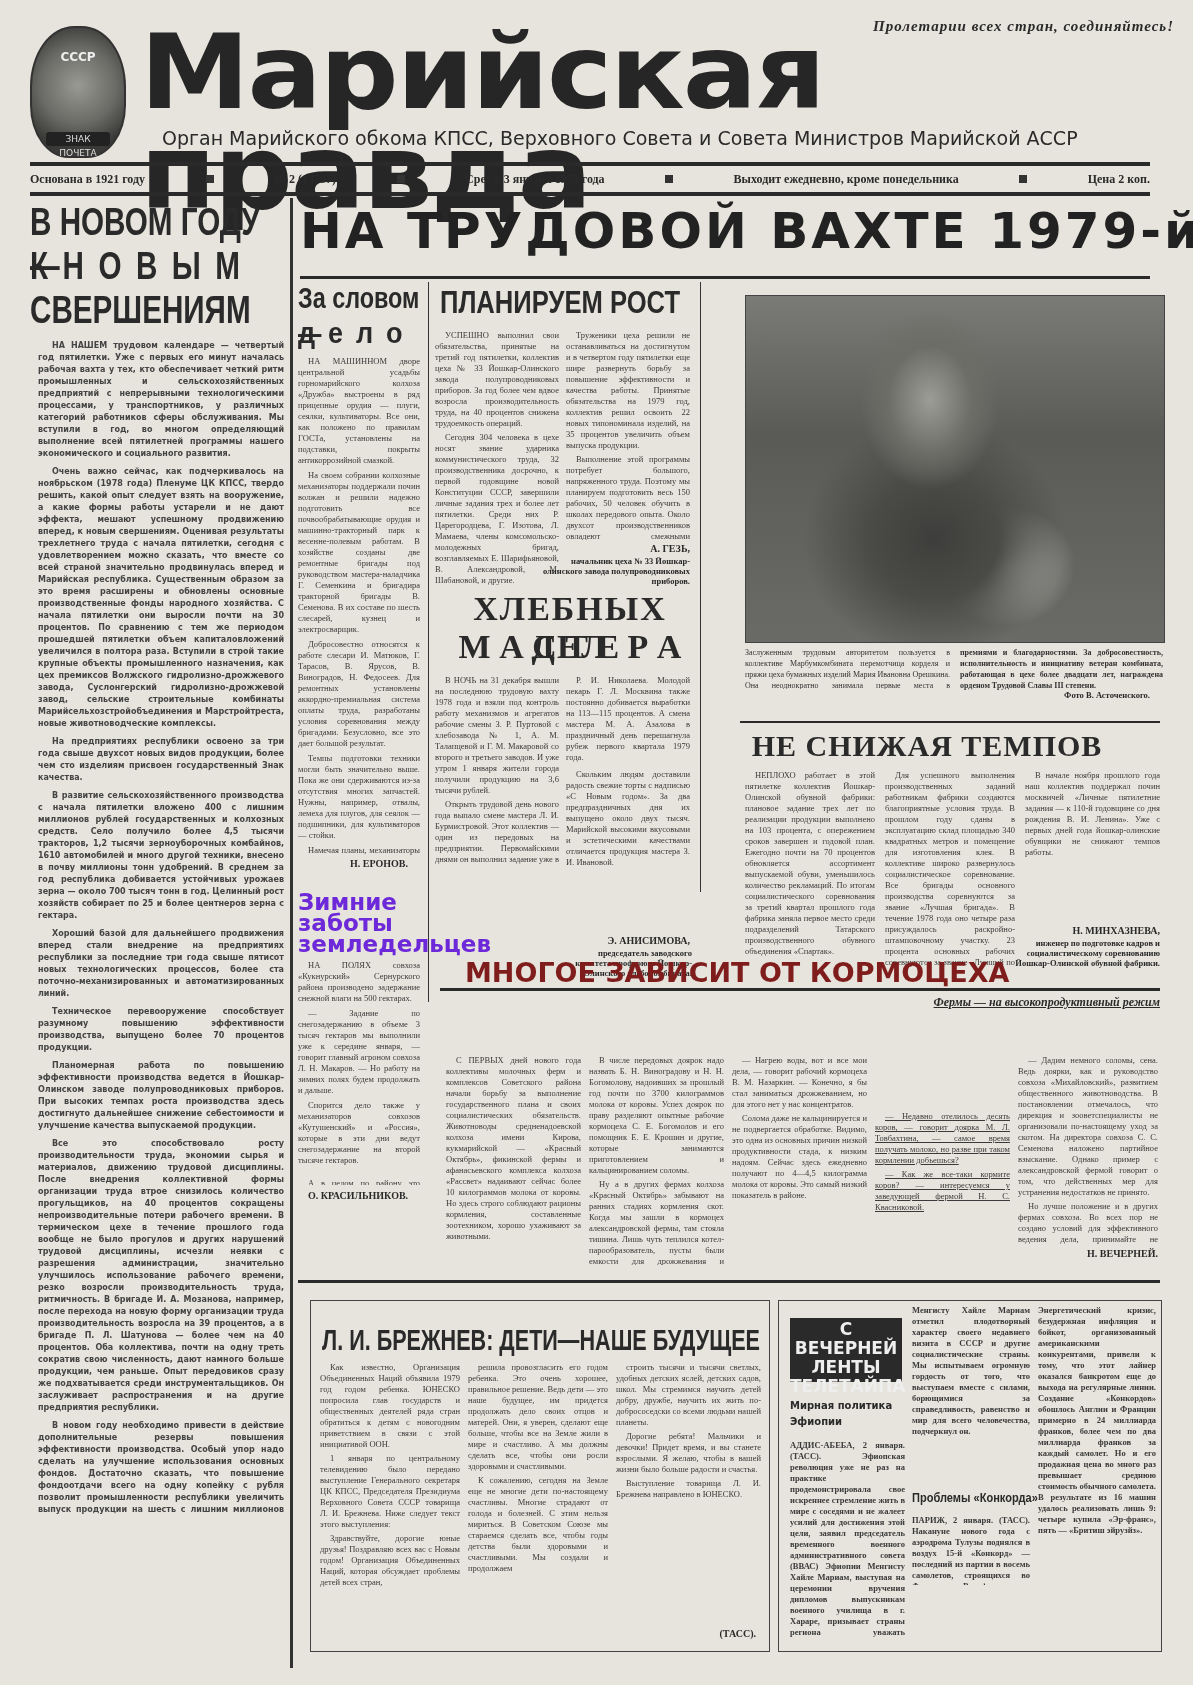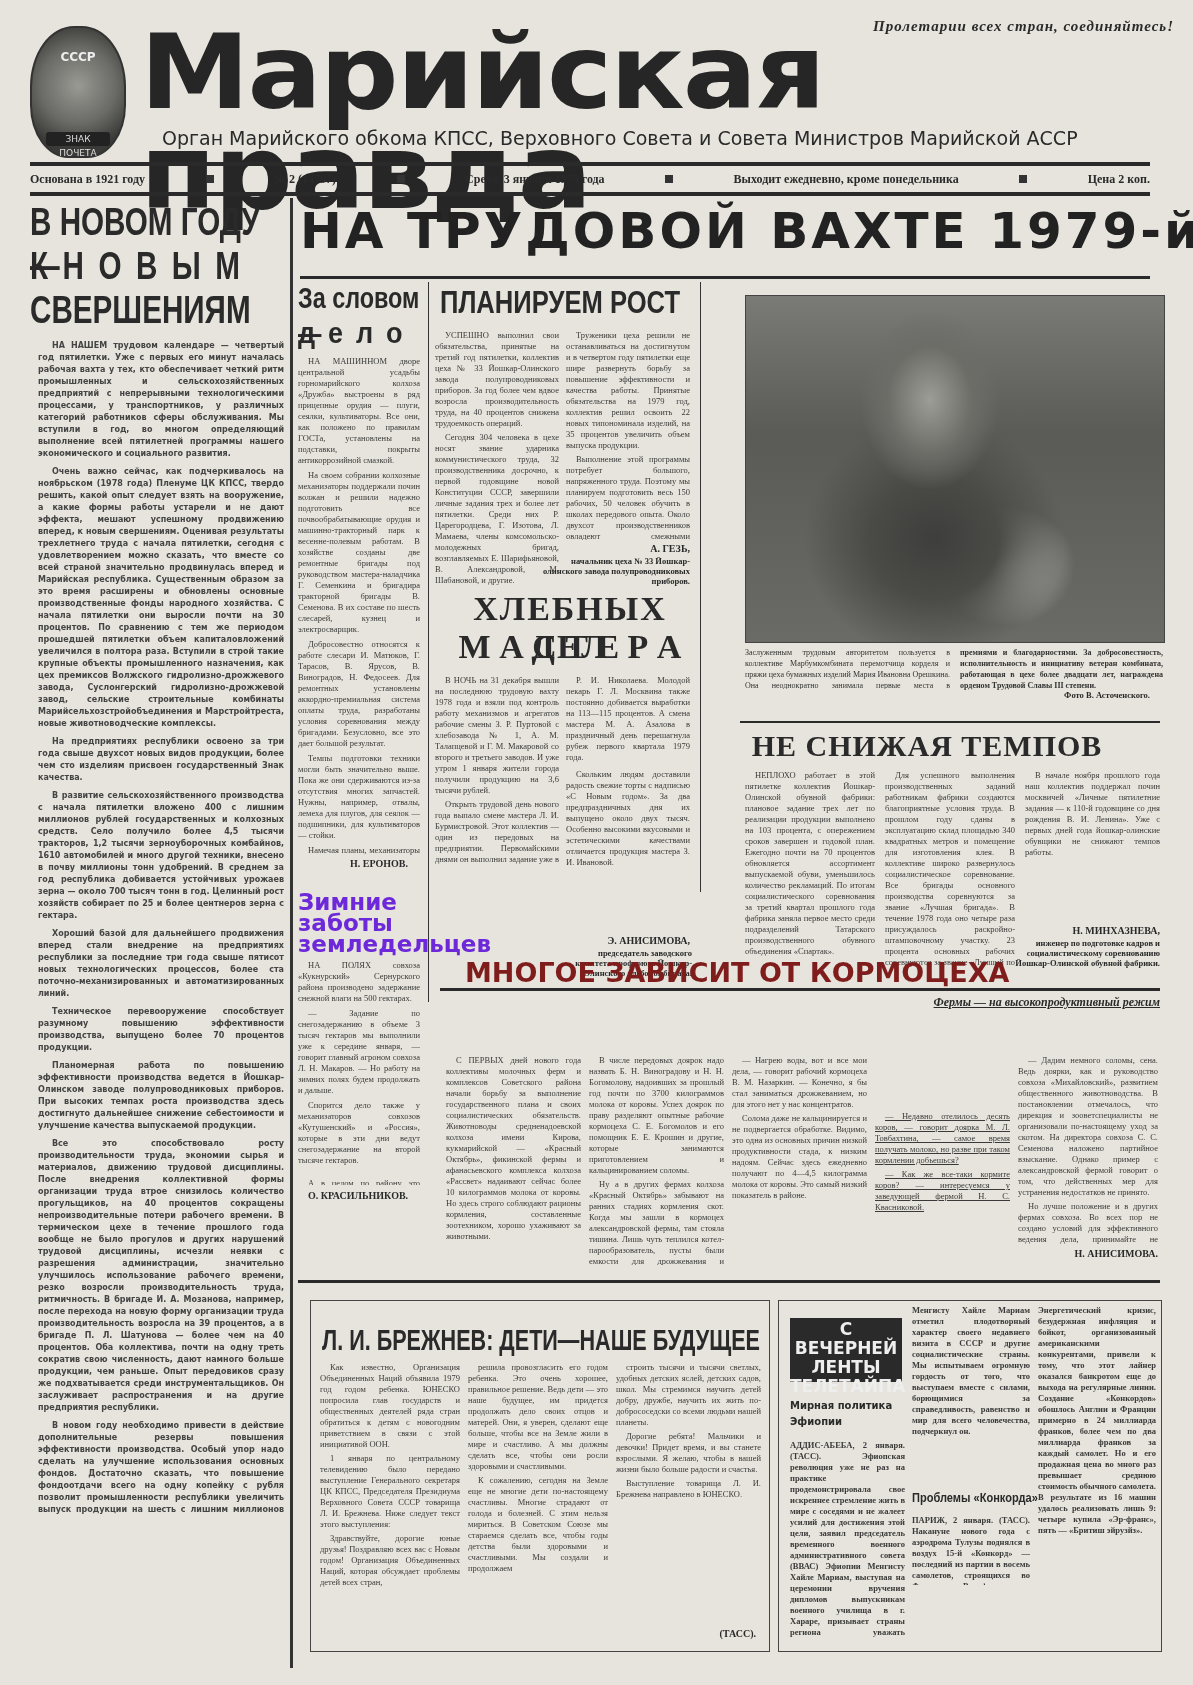--- a/index.html
+++ b/index.html
@@ -114,21 +114,21 @@
 <div class="byline" style="left:540px;top:556px;width:150px;font-size:8.5px;line-height:10px;">начальник цеха № 33 Йошкар-олинского завода полупроводниковых приборов.</div>
 
 <div class="abs" style="left:440px;top:590px;width:260px;text-align:center;font-family:'Liberation Serif',serif;font-weight:bold;font-size:34px;line-height:38px;color:#2a2a2a;letter-spacing:2px;">ХЛЕБНЫХ ДЕЛ</div>
 <div class="abs" style="left:440px;top:628px;width:260px;text-align:center;font-family:'Liberation Serif',serif;font-weight:bold;font-size:34px;line-height:38px;color:#2a2a2a;">М А С Т Е Р А</div>
 <div class="txt" style="left:435px;top:675px;width:124px;height:330px;">
   <p style="margin:0 0 3px;text-indent:10px;">В НОЧЬ на 31 декабря вышли на последнюю трудовую вахту 1978 года и взяли под контроль работу механизмов и агрегатов рабочие смены З. Р. Пуртовой с хлебозавода № 1, А. М. Талапцевой и Г. М. Макаровой со второго и третьего заводов. И уже утром 1 января жители города получили продукцию на 3,6 тысячи рублей.</p>
   <p style="margin:0 0 3px;text-indent:10px;">Открыть трудовой день нового года выпало смене мастера Л. И. Бурмистровой. Этот коллектив — один из передовых на предприятии. Первомайскими днями он выполнил задание уже в</p>
 </div>
 <div class="txt" style="left:566px;top:675px;width:124px;height:250px;">
   <p style="margin:0 0 6px;text-indent:10px;">Р. И. Николаева. Молодой пекарь Г. Л. Москвина также постоянно добивается выработки на 113—115 процентов. А смена мастера М. А. Азалова в праздничный день перешагнула рубеж первого квартала 1979 года.</p>
-  <p style="margin:0 0 3px;text-indent:10px;">Скольким людям доставили радость свежие торты с надписью «С Новым годом». За два предпраздничных дня их выпущено около двух тысяч. Особенно высокими вкусовыми и эстетическими качествами отличается продукция мастера З. И. Ивановой.</p>
+  <p style="margin:0 0 3px;text-indent:10px;">Скольким людям доставили радость свежие торты с надписью «С Новым годом». За два предпраздничных дня их выпущено около двух тысяч. Марийской высокими вкусовыми и эстетическими качествами отличается продукция мастера З. И. Ивановой.</p>
 </div>
 <div class="byline" style="left:566px;top:935px;width:124px;">Э. АНИСИМОВА,</div>
 <div class="byline" style="left:560px;top:948px;width:132px;font-size:8.5px;line-height:10px;">председатель заводского комитета профсоюза Йошкар-Олинского хлебокомбината.</div>
 
 <div class="vline" style="left:700px;top:282px;height:610px;width:1px;"></div>
 
 <div class="photo" style="left:745px;top:295px;width:418px;height:346px;"></div>
 <div class="caption" style="left:745px;top:647px;width:205px;height:42px;overflow:hidden;">Заслуженным трудовым авторитетом пользуется в коллективе Марбумкомбината перемотчица корделя и пряжи цеха бумажных изделий Мария Ивановна Орешкина. Она неоднократно занимала первые места в социалистическом соревновании, поощрялась администрацией предприятия денежными</div>
 <div class="caption" style="left:960px;top:647px;width:203px;font-weight:bold;">премиями и благодарностями. За добросовестность, исполнительность и инициативу ветеран комбината, работающая в цехе более двадцати лет, награждена орденом Трудовой Славы III степени.</div>
 <div class="byline" style="left:960px;top:690px;width:190px;font-size:8.5px;">Фото В. Асточенского.</div>
@@ -165,21 +165,21 @@
   <p style="margin:0 0 3px;text-indent:10px;">Солома даже не кальцинируется и не подвергается обработке. Видимо, это одна из основных причин низкой продуктивности стада, к низким надоям. Сейчас здесь ежедневно получают по 4—4,5 килограмма молока от коровы. Это самый низкий показатель в районе.</p>
 </div>
 <div class="txt" style="left:875px;top:1111px;width:135px;height:210px;text-decoration:underline;">
   <p style="margin:0 0 3px;text-indent:10px;">— Недавно отелилось десять коров, — говорит доярка М. Л. Товбахтина, — самое время получать молоко, но разве при таком кормлении добьешься?</p>
   <p style="margin:0 0 3px;text-indent:10px;">— Как же все-таки кормите коров? — интересуемся у заведующей фермой Н. С. Квасниковой.</p>
 </div>
 <div class="txt" style="left:1018px;top:1055px;width:140px;height:190px;">
   <p style="margin:0 0 3px;text-indent:10px;">— Дадим немного соломы, сена. Ведь доярки, как и руководство совхоза «Михайловский», развитием общественного животноводства. В постановлении отмечалось, что дирекция и зооветспециалисты не организовали по-настоящему уход за скотом. На директора совхоза С. С. Семенова наложено партийное взыскание. Однако пример с александровской фермой говорит о том, что действенных мер для устранения недостатков не принято.</p>
   <p style="margin:0 0 3px;text-indent:10px;">Но лучше положение и в других фермах совхоза. Во всех пор не создано условий для эффективного ведения дела, принимайте не выполнено.</p>
 </div>
-<div class="byline" style="left:1018px;top:1248px;width:140px;">Н. АНИСИМОВА.</div>
+<div class="byline" style="left:1018px;top:1248px;width:140px;">Н. ВЕЧЕРНЕЙ.</div>
 
 <div class="rule" style="left:298px;top:1280px;width:862px;height:3px;"></div>
 
 <div class="box" style="left:310px;top:1300px;width:458px;height:350px;"></div>
 <div class="abs h-cond" style="left:322px;top:1322px;font-size:30px;line-height:36px;transform:scaleX(0.72);width:620px;white-space:nowrap;">Л. И. БРЕЖНЕВ: ДЕТИ—НАШЕ БУДУЩЕЕ</div>
 <div class="txt" style="left:320px;top:1362px;width:140px;height:285px;">
   <p style="margin:0 0 3px;text-indent:10px;">Как известно, Организация Объединенных Наций объявила 1979 год годом ребенка. ЮНЕСКО попросила глав государств и общественных деятелей ряда стран обратиться к детям с новогодним приветствием в связи с этой инициативой ООН.</p>
   <p style="margin:0 0 3px;text-indent:10px;">1 января по центральному телевидению было передано выступление Генерального секретаря ЦК КПСС, Председателя Президиума Верховного Совета СССР товарища Л. И. Брежнева. Ниже следует текст этого выступления:</p>
   <p style="margin:0 0 3px;text-indent:10px;">Здравствуйте, дорогие юные друзья! Поздравляю всех вас с Новым годом! Организация Объединенных Наций, которая обсуждает проблемы детей всех стран,</p>
 </div>

